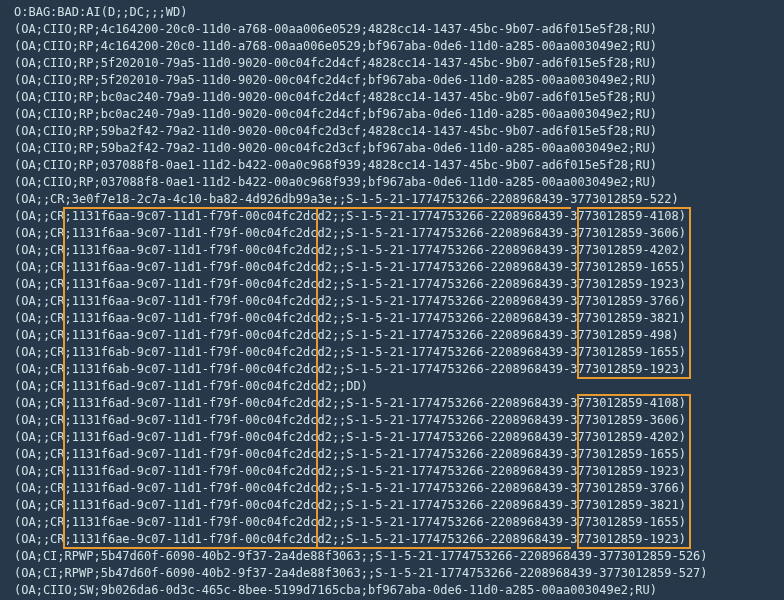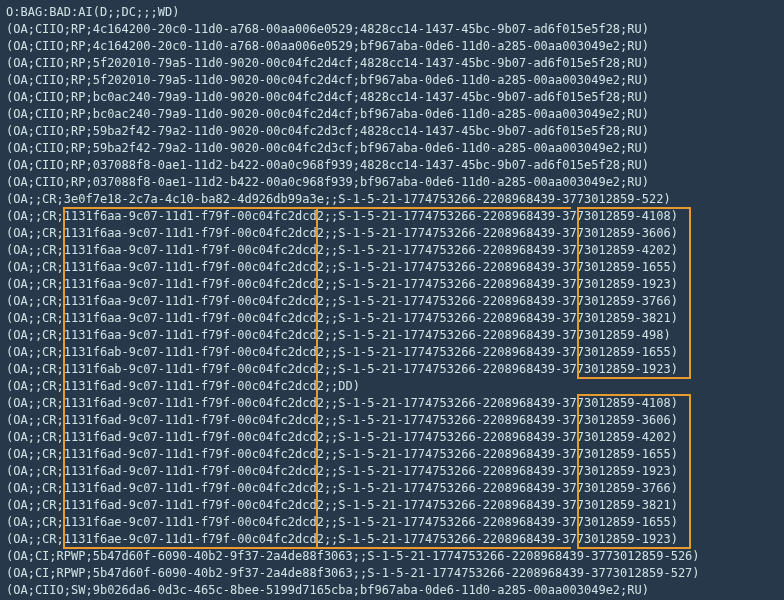--- a/index.html
+++ b/index.html
@@ -13,21 +13,21 @@
   #terminal {
     position: relative;
     padding: 4px 6px;
     font-family: "DejaVu Sans Mono", "Menlo", "Consolas", monospace;
     font-size: 12px;
     line-height: 17px;
     color: #cfe2e6;
     letter-spacing: 0;
     white-space: pre;
   }
-  .line { display: block; white-space: pre; }
+  .line { display: block; white-space: pre; margin-left: 8px; }
 
   .hl-box {
     position: absolute;
     border: 2px solid #e99a2e;
     border-right: none;
     pointer-events: none;
     box-sizing: border-box;
   }
   .hl-box-right {
     position: absolute;

